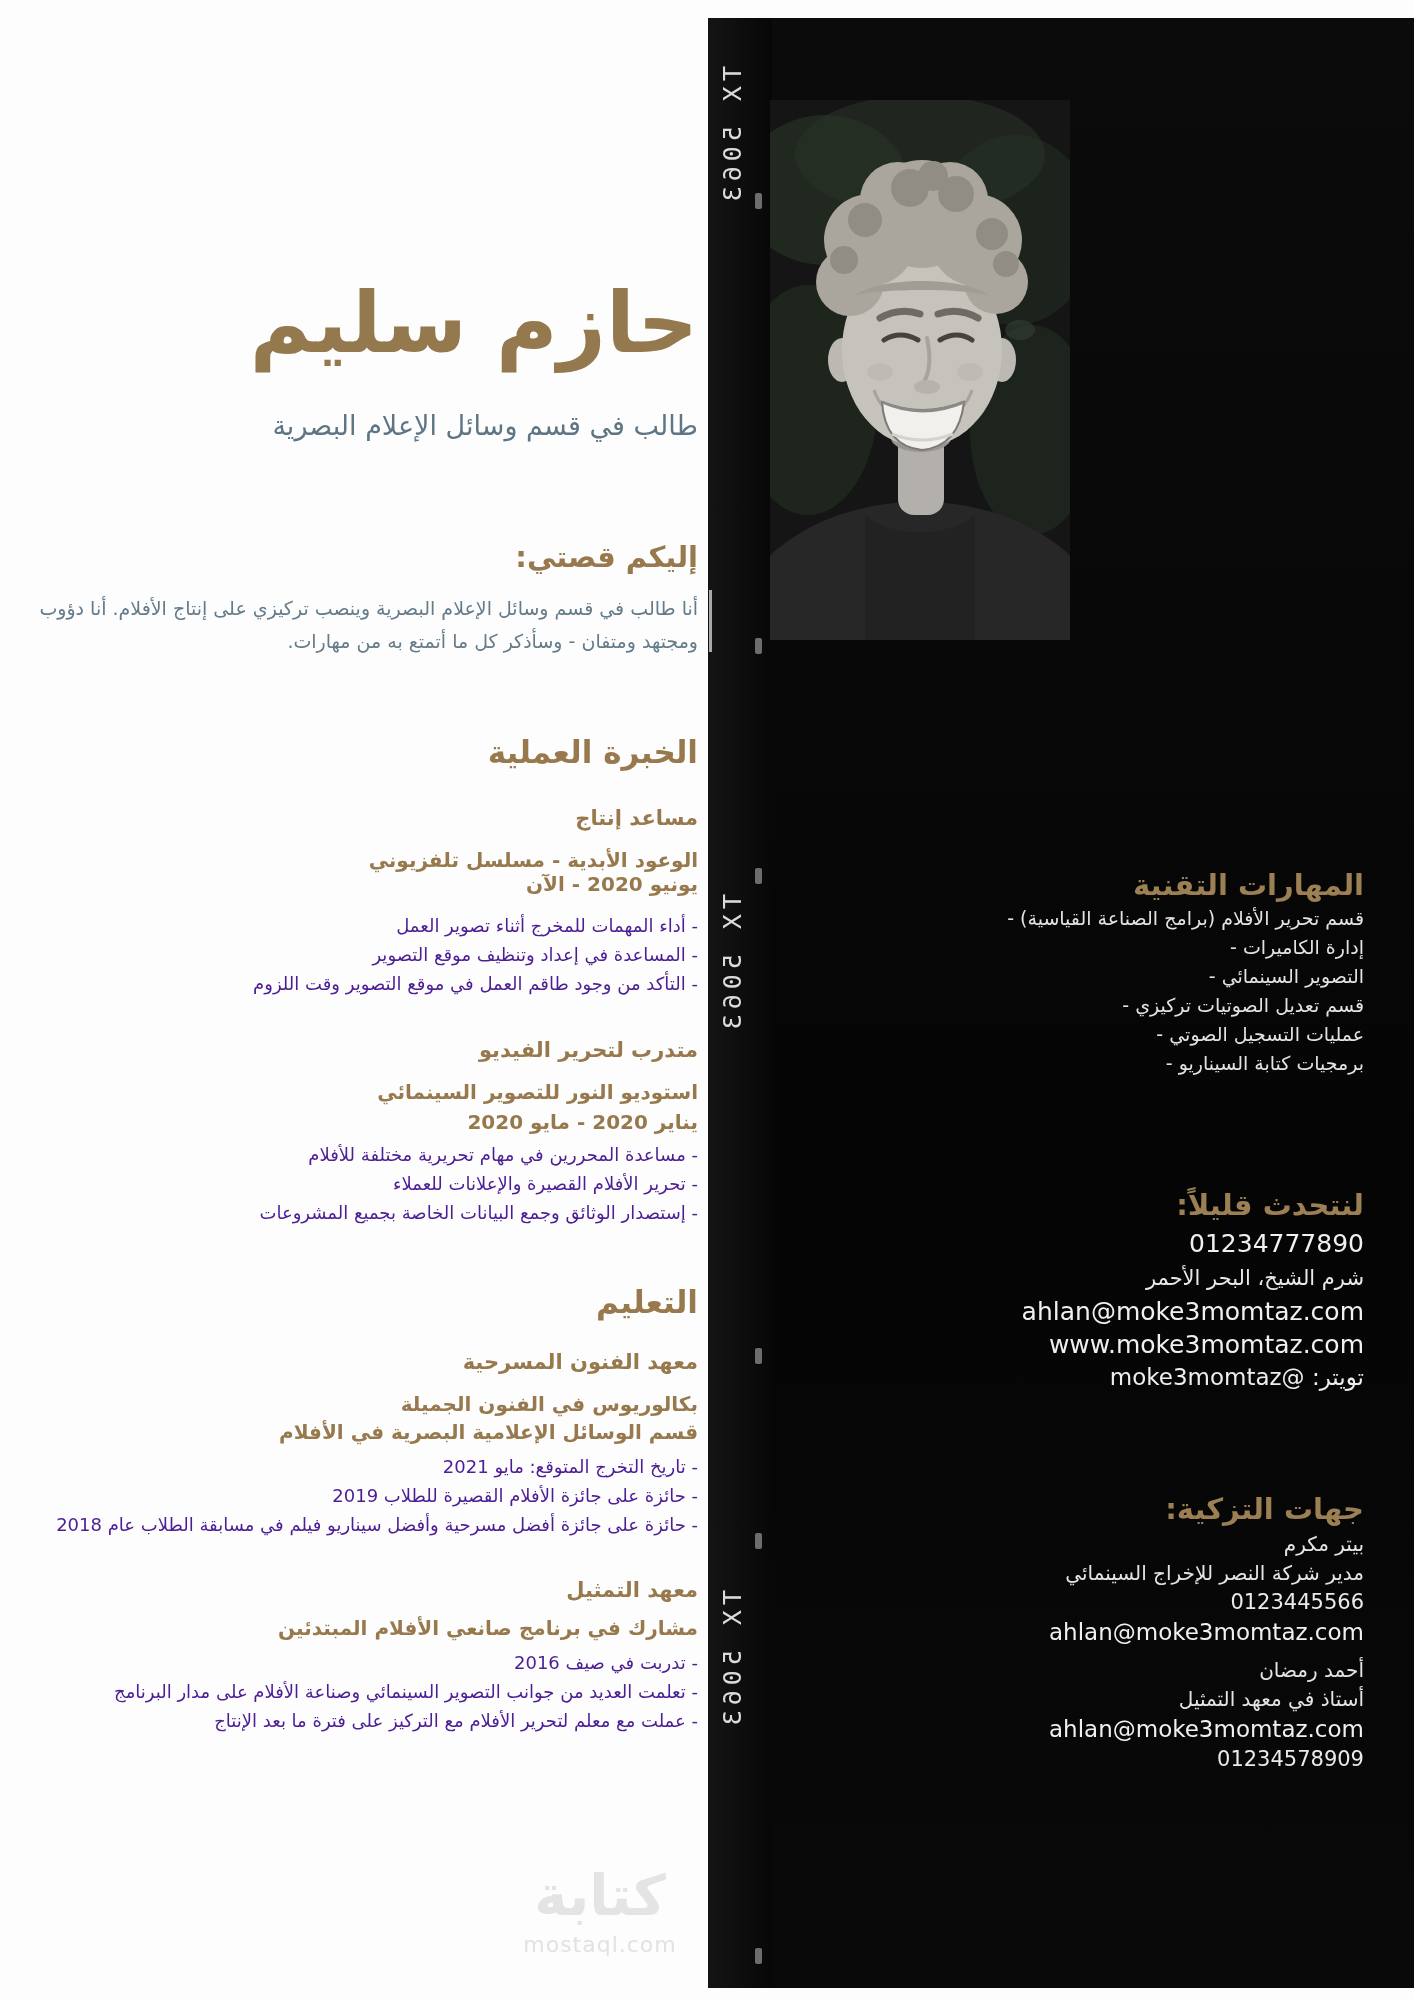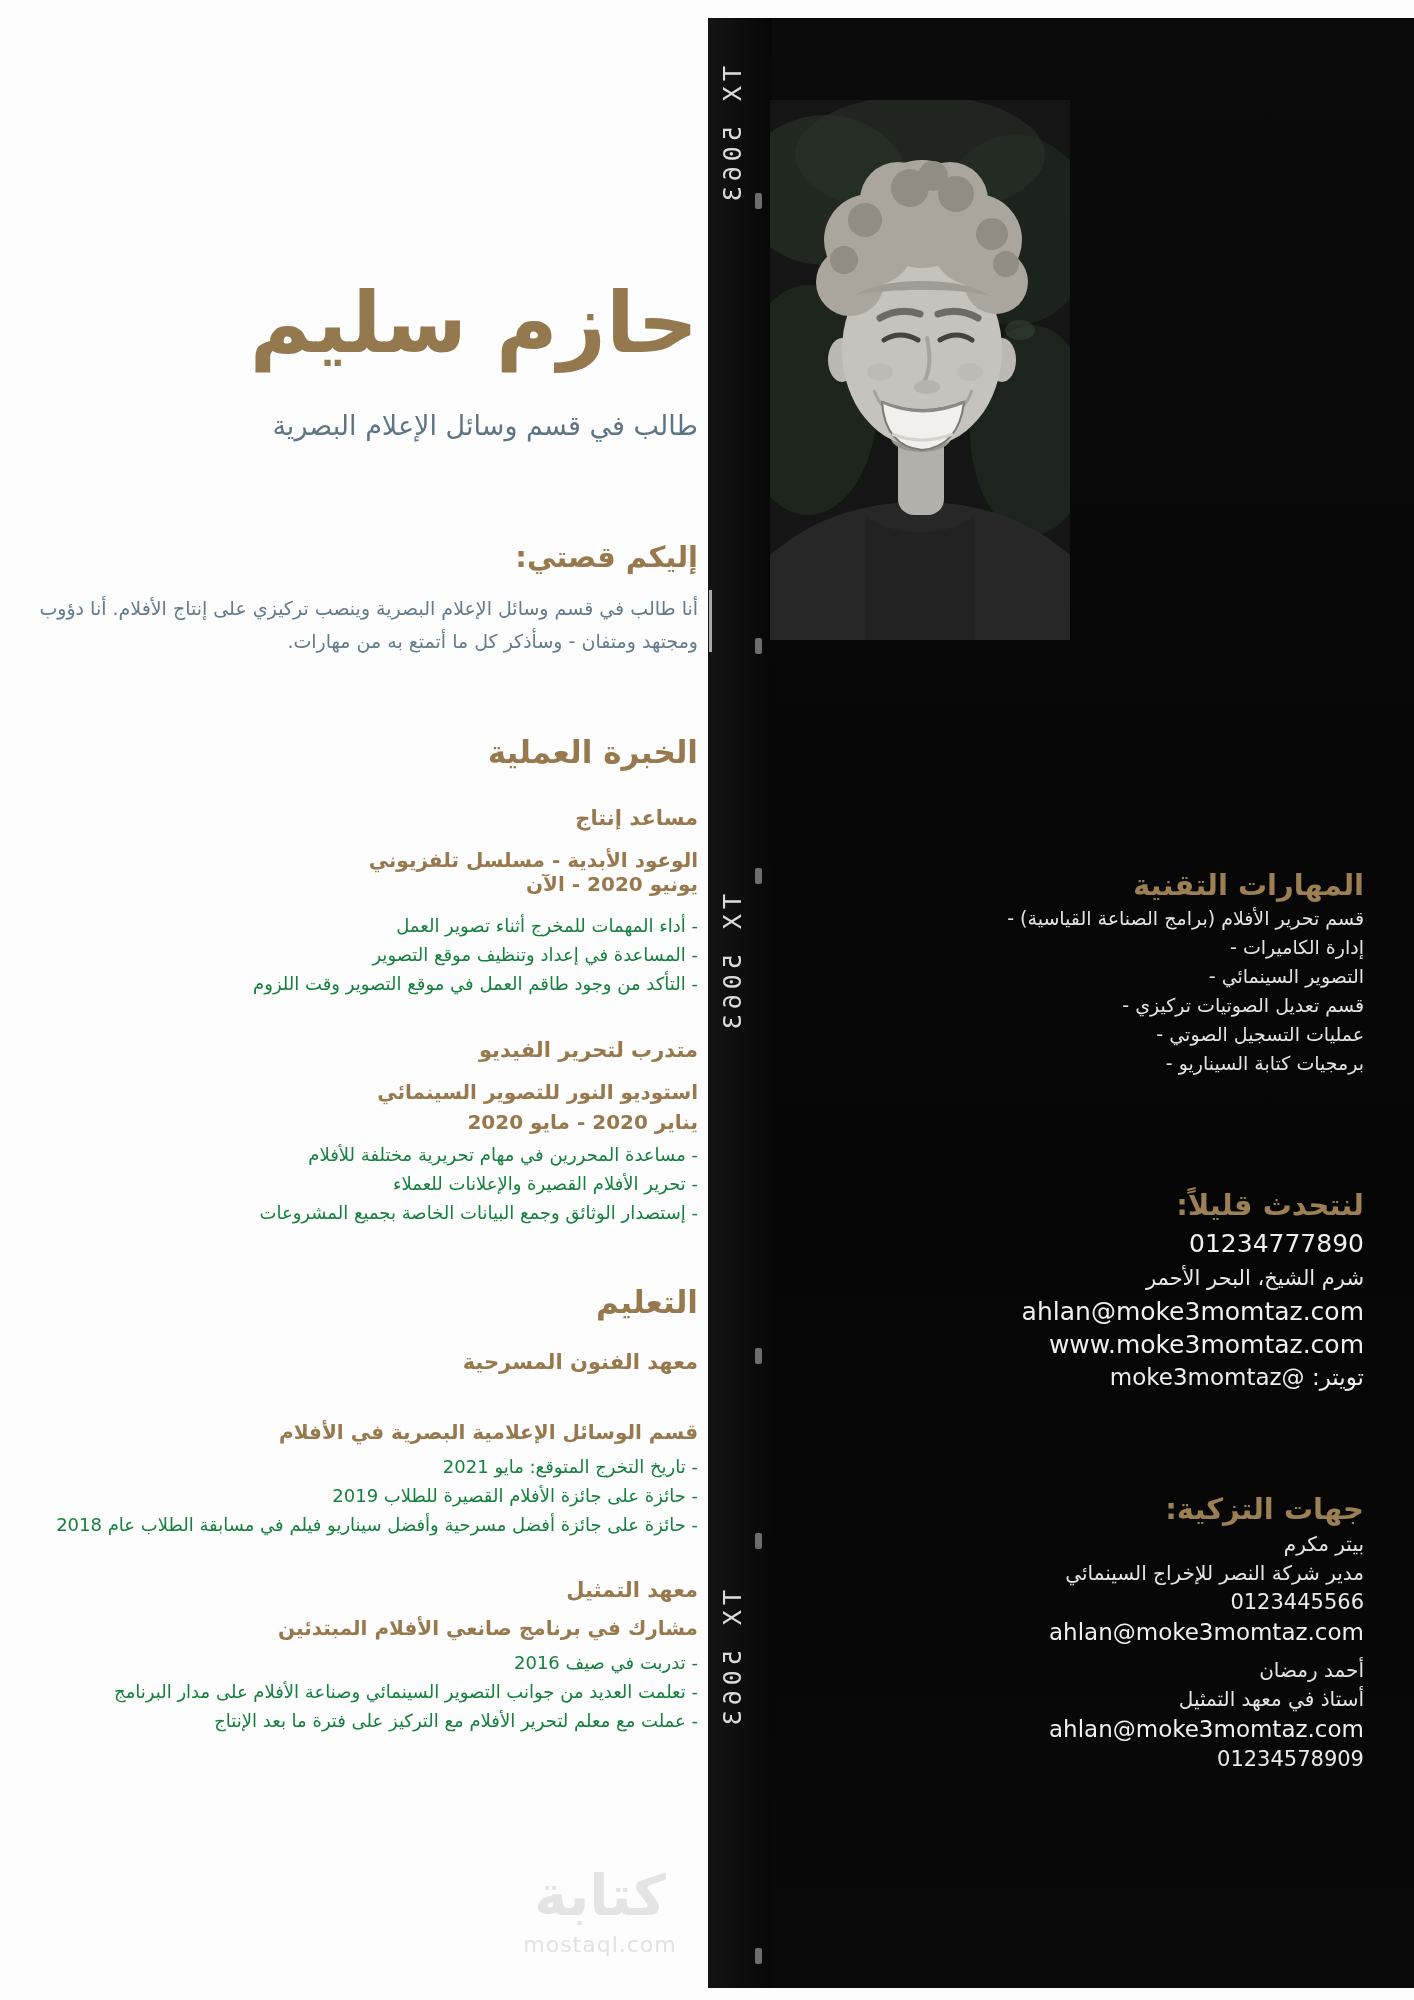--- a/index.html
+++ b/index.html
@@ -9,21 +9,21 @@
   .mblock{position:absolute;right:716px;left:36px;direction:rtl;text-align:right;}
   .name{top:250px;font-size:84px;font-weight:bold;color:#95794e;line-height:1.15;margin-top:25px;}
   .subtitle{top:410px;font-size:27px;color:#5d7584;}
   .about-h{top:540px;font-size:29px;font-weight:bold;color:#97794d;}
   .about-p{top:592px;font-size:19px;color:#647b8a;line-height:1.75;}
   .sec-h{font-size:31px;font-weight:bold;color:#97794d;}
   .exp-h{top:734px;}
   .edu-h{top:1284px;}
   .job-title{font-size:21px;font-weight:bold;color:#97794d;}
   .job-org,.job-dates,.edu-line{font-size:20px;font-weight:bold;color:#97794d;line-height:1.45;}
-  .bullets{font-size:18px;color:#15803d;line-height:1.62;}
+  .bullets{font-size:18px;color:#4c1d95;line-height:1.62;}
   .bullet::before{content:"- ";}
   .j1t{top:806px;} .j1o{top:846px;} .j1d{top:870px;text-align:right;} .j1b{top:911px;}
   .j2t{top:1038px;} .j2o{top:1078px;} .j2d{top:1108px;} .j2b{top:1140px;}
   .s1t{top:1350px;} .s1l1{top:1390px;} .s1l2{top:1418px;} .s1b{top:1452px;}
   .s2t{top:1578px;} .s2l1{top:1614px;} .s2b{top:1648px;}
   
   .watermark{position:absolute;left:420px;width:360px;top:1868px;text-align:center;}
   .wm-logo{font-size:56px;font-weight:bold;color:#e4e4e4;line-height:1;}
   .wm-url{font-size:22px;color:#e2e2e2;letter-spacing:1px;margin-top:8px;}
   
@@ -81,20 +81,21 @@
   <div class="mblock job-dates j2d">يناير 2020 - مايو 2020</div>
   <div class="mblock bullets j2b">
     <div class="bullet">مساعدة المحررين في مهام تحريرية مختلفة للأفلام</div>
     <div class="bullet">تحرير الأفلام القصيرة والإعلانات للعملاء</div>
     <div class="bullet">إستصدار الوثائق وجمع البيانات الخاصة بجميع المشروعات</div>
   </div>
 
   <div class="mblock sec-h edu-h">التعليم</div>
 
   <div class="mblock job-title s1t">معهد الفنون المسرحية</div>
+  <div class="mblock edu-line s1l1">بكالوريوس في الفنون الجميلة</div>
   <div class="mblock edu-line s1l2">قسم الوسائل الإعلامية البصرية في الأفلام</div>
   <div class="mblock bullets s1b">
     <div class="bullet">تاريخ التخرج المتوقع: مايو 2021</div>
     <div class="bullet">حائزة على جائزة الأفلام القصيرة للطلاب 2019</div>
     <div class="bullet">حائزة على جائزة أفضل مسرحية وأفضل سيناريو فيلم في مسابقة الطلاب عام 2018</div>
   </div>
 
   <div class="mblock job-title s2t">معهد التمثيل</div>
   <div class="mblock edu-line s2l1">مشارك في برنامج صانعي الأفلام المبتدئين</div>
   <div class="mblock bullets s2b">

